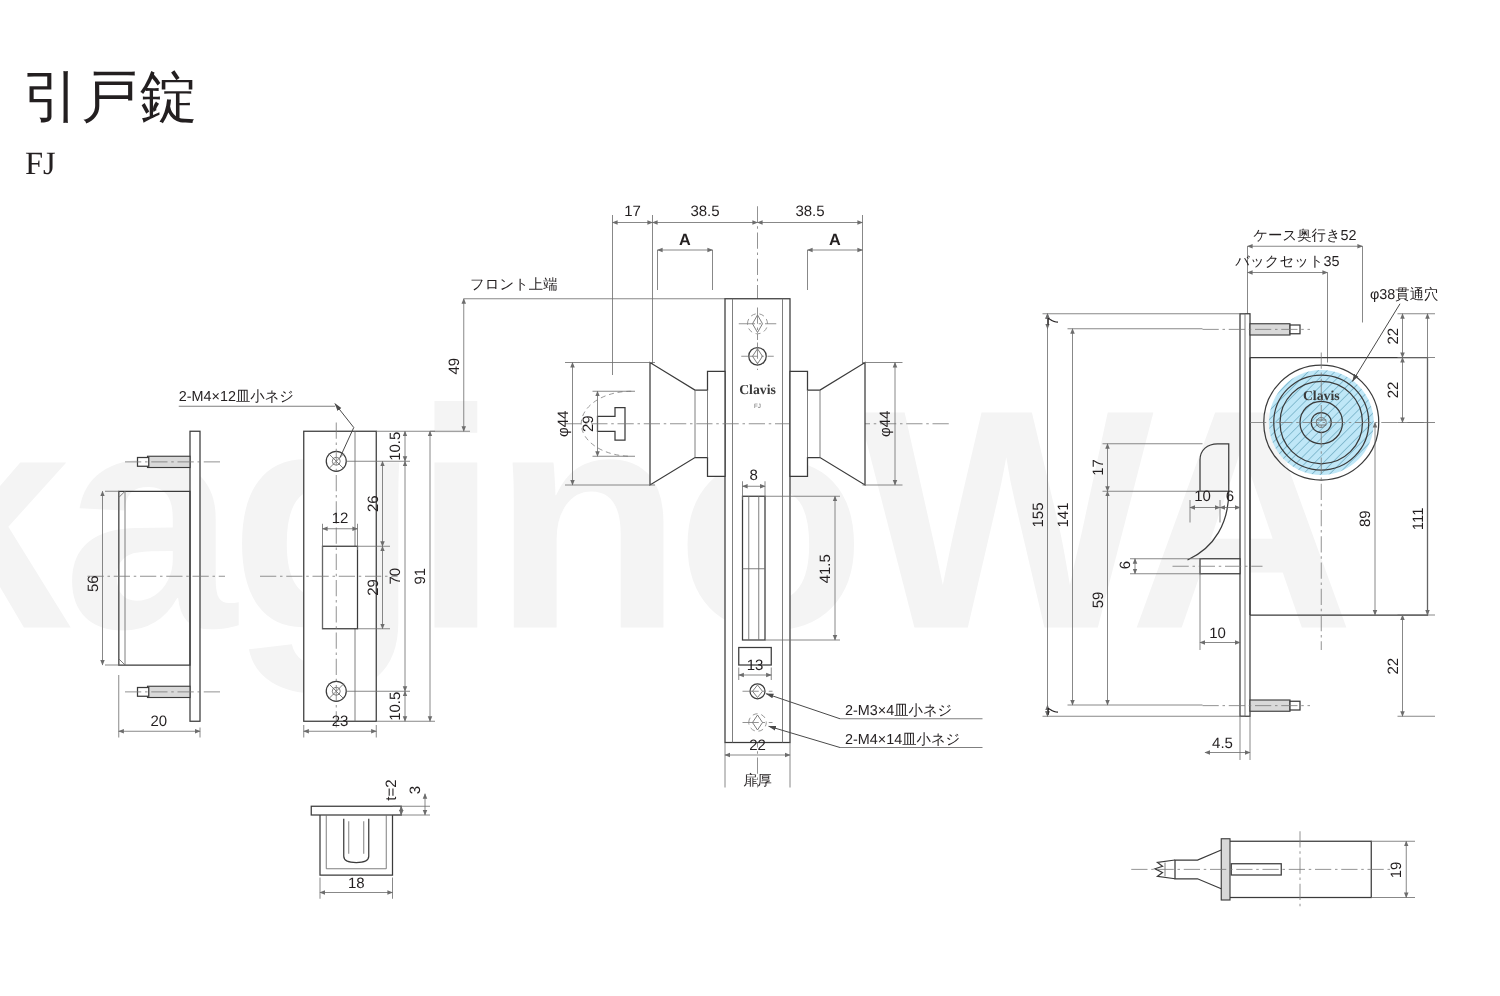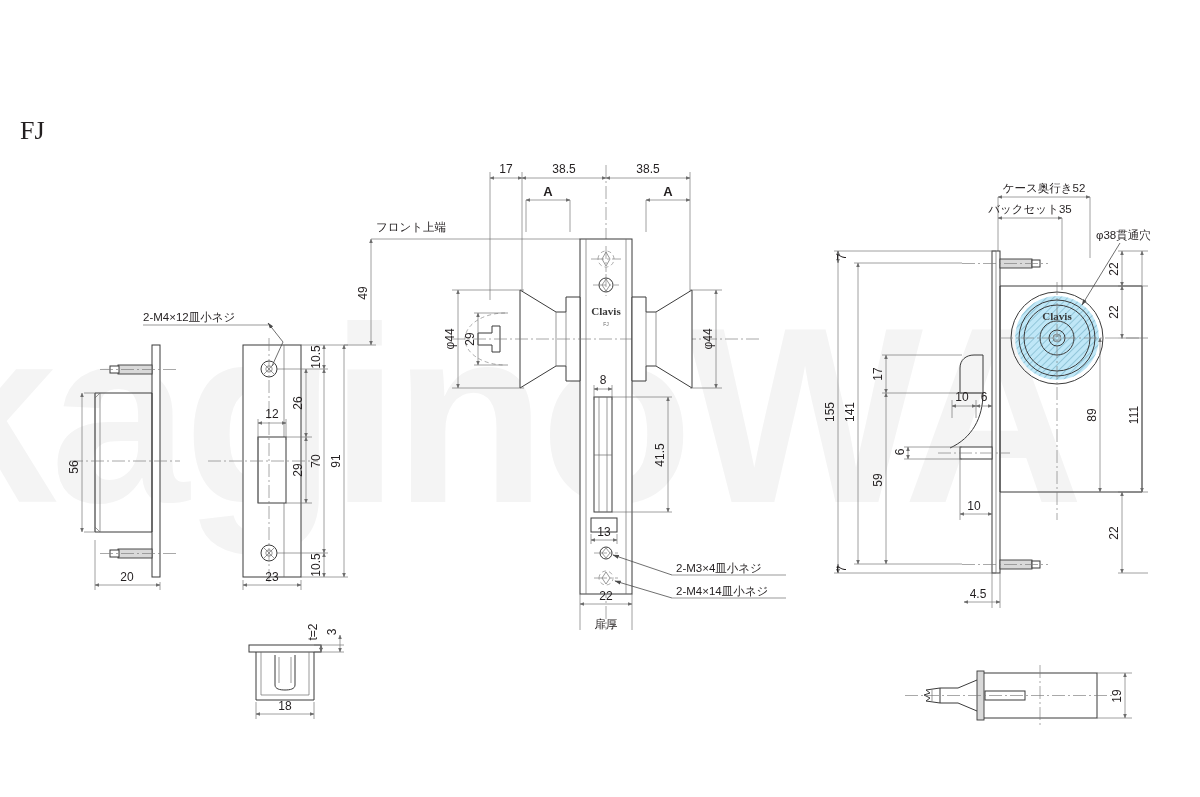--- a/index.html
+++ b/index.html
@@ -80,20 +80,21 @@
   .grayfill{fill:#d9d9d9;stroke:#3b3b3b;stroke-width:0.9;}
   .ldr{fill:none;stroke:#4a4a4a;stroke-width:0.8;}
 </style>
 </head>
 <body>
 
 <div id="page">
 
   <div id="watermark">kaginoWA</div>
 
+  <div id="title">引戸錠</div>
   <div id="subtitle">FJ</div>
 
   <svg id="drawing" viewBox="0 0 1200 797">
 
     <defs>
       <marker id="ar" viewBox="0 0 10 10" refX="9" refY="5" markerWidth="7" markerHeight="7" orient="auto">
         <path d="M0,1 L10,5 L0,9 z" fill="#6d6d6d"></path>
       </marker>
       <marker id="arb" viewBox="0 0 10 10" refX="1" refY="5" markerWidth="7" markerHeight="7" orient="auto">
         <path d="M10,1 L0,5 L10,9 z" fill="#6d6d6d"></path>

